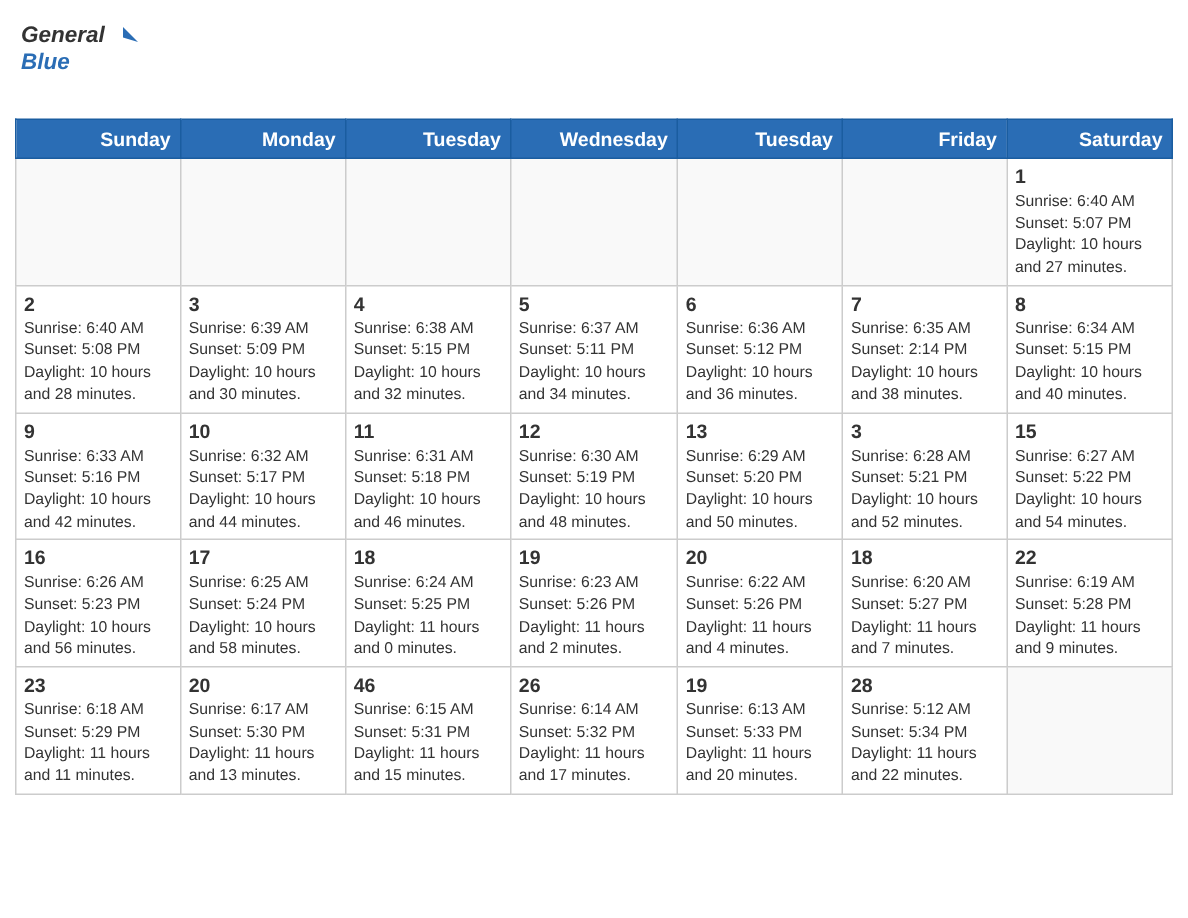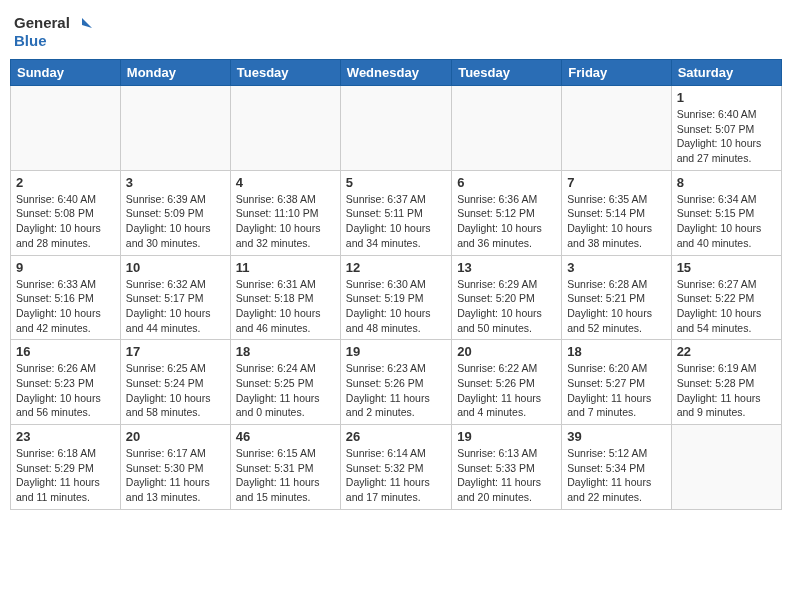--- a/index.html
+++ b/index.html
@@ -7,22 +7,23 @@
       font-family: Arial, sans-serif;
       background: #fff;
       width: 792px;
       min-height: 612px;
       padding: 10px;
     }
     .header {
       display: flex;
       justify-content: space-between;
       align-items: center;
-      margin-bottom: 4px;
+      margin-bottom: 24px;
       padding: 0 4px;
+      font-style: italic;
     }
     .logo {
       display: flex;
       align-items: center;
     }
     .title-block {
       text-align: right;
     }
     .month-title {
       font-size: 32px;
@@ -37,21 +38,21 @@
       width: 100%;
       border-collapse: collapse;
       border: 1px solid #ccc;
     }
     .calendar th {
       background-color: #2a6db5;
       color: #fff;
       font-size: 13px;
       font-weight: bold;
       padding: 5px 6px;
-      text-align: left;
+      text-align: right;
       border: 1px solid #1a5da0;
     }
     .calendar td {
       vertical-align: top;
       border: 1px solid #ccc;
       padding: 4px 5px;
       width: 113px;
       min-height: 80px;
       font-size: 10.5px;
       color: #333;
@@ -125,39 +126,39 @@
         </td>
         <td>
           <span class="day-num">3</span>
           <div class="day-info">Sunrise: 6:39 AM
 Sunset: 5:09 PM
 Daylight: 10 hours and 30 minutes.</div>
         </td>
         <td>
           <span class="day-num">4</span>
           <div class="day-info">Sunrise: 6:38 AM
-Sunset: 11:10 PM
+Sunset: 5:15 PM
 Daylight: 10 hours and 32 minutes.</div>
         </td>
         <td>
           <span class="day-num">5</span>
           <div class="day-info">Sunrise: 6:37 AM
 Sunset: 5:11 PM
 Daylight: 10 hours and 34 minutes.</div>
         </td>
         <td>
           <span class="day-num">6</span>
           <div class="day-info">Sunrise: 6:36 AM
 Sunset: 5:12 PM
 Daylight: 10 hours and 36 minutes.</div>
         </td>
         <td>
           <span class="day-num">7</span>
           <div class="day-info">Sunrise: 6:35 AM
-Sunset: 5:14 PM
+Sunset: 2:14 PM
 Daylight: 10 hours and 38 minutes.</div>
         </td>
         <td>
           <span class="day-num">8</span>
           <div class="day-info">Sunrise: 6:34 AM
 Sunset: 5:15 PM
 Daylight: 10 hours and 40 minutes.</div>
         </td>
       </tr>
       <tr>
@@ -273,21 +274,21 @@
 Sunset: 5:32 PM
 Daylight: 11 hours and 17 minutes.</div>
         </td>
         <td>
           <span class="day-num">19</span>
           <div class="day-info">Sunrise: 6:13 AM
 Sunset: 5:33 PM
 Daylight: 11 hours and 20 minutes.</div>
         </td>
         <td>
-          <span class="day-num">39</span>
+          <span class="day-num">28</span>
           <div class="day-info">Sunrise: 5:12 AM
 Sunset: 5:34 PM
 Daylight: 11 hours and 22 minutes.</div>
         </td>
         <td class="empty"></td>
       </tr>
     </tbody>
 </table>
 
 </body></html>

